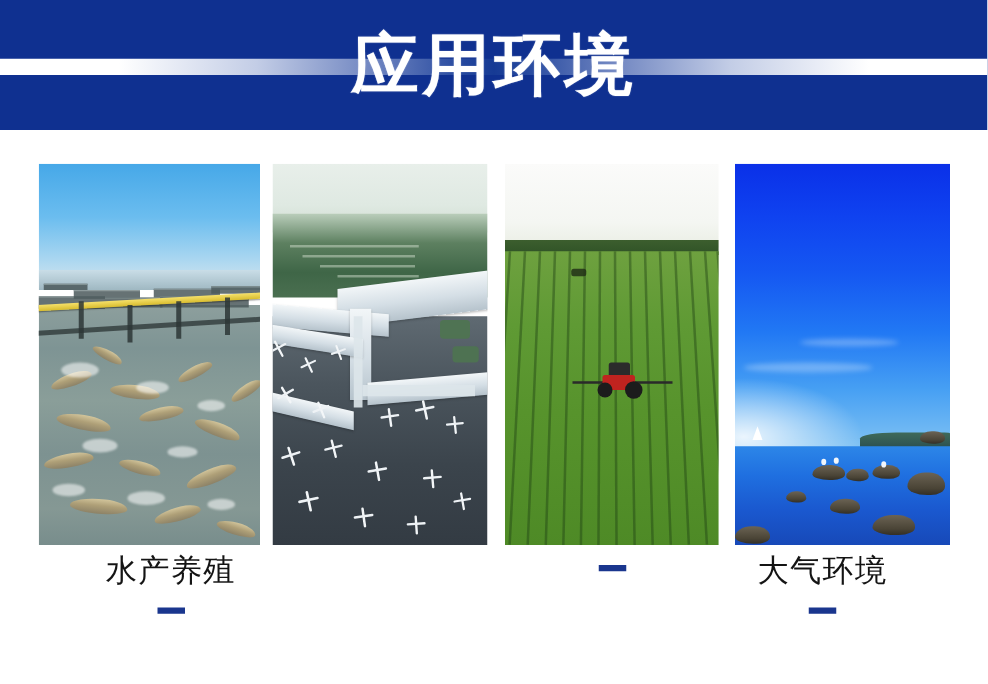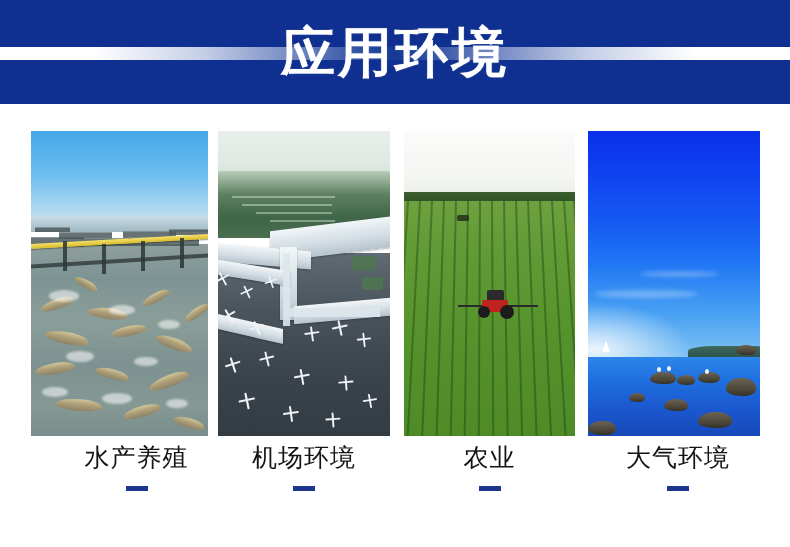--- a/index.html
+++ b/index.html
@@ -248,21 +248,21 @@
     height: 70px;
   }
   .label-block {
     position: absolute;
     top: 0;
     text-align: center;
   }
   .lb-1 { left: 48px;  width: 177px; }
   .lb-2 { left: 218px; width: 172px; }
   .lb-3 { left: 404px; width: 171px; }
-  .lb-4 { left: 592px; width: 172px; }
+  .lb-4 { left: 572px; width: 172px; }
   .label-text {
     font-size: 25px;
     color: #141414;
     line-height: 34px;
     letter-spacing: 1px;
     white-space: nowrap;
   }
   .label-dash {
     margin: 12px auto 0 auto;
     width: 22px;
@@ -447,25 +447,20 @@
       </div>
     </div>
   </div>
 </div>
 
 <div class="labels">
   <div class="label-block lb-1">
     <div class="label-text">水产养殖</div>
     <div class="label-dash"></div>
   </div>
-  <div class="label-block lb-2">
-    <div class="label-text">机场环境</div>
-    <div class="label-dash"></div>
-  </div>
   <div class="label-block lb-3">
-    <div class="label-text">农业</div>
     <div class="label-dash"></div>
   </div>
   <div class="label-block lb-4">
     <div class="label-text">大气环境</div>
     <div class="label-dash"></div>
   </div>
 </div>
 
 </body></html>

